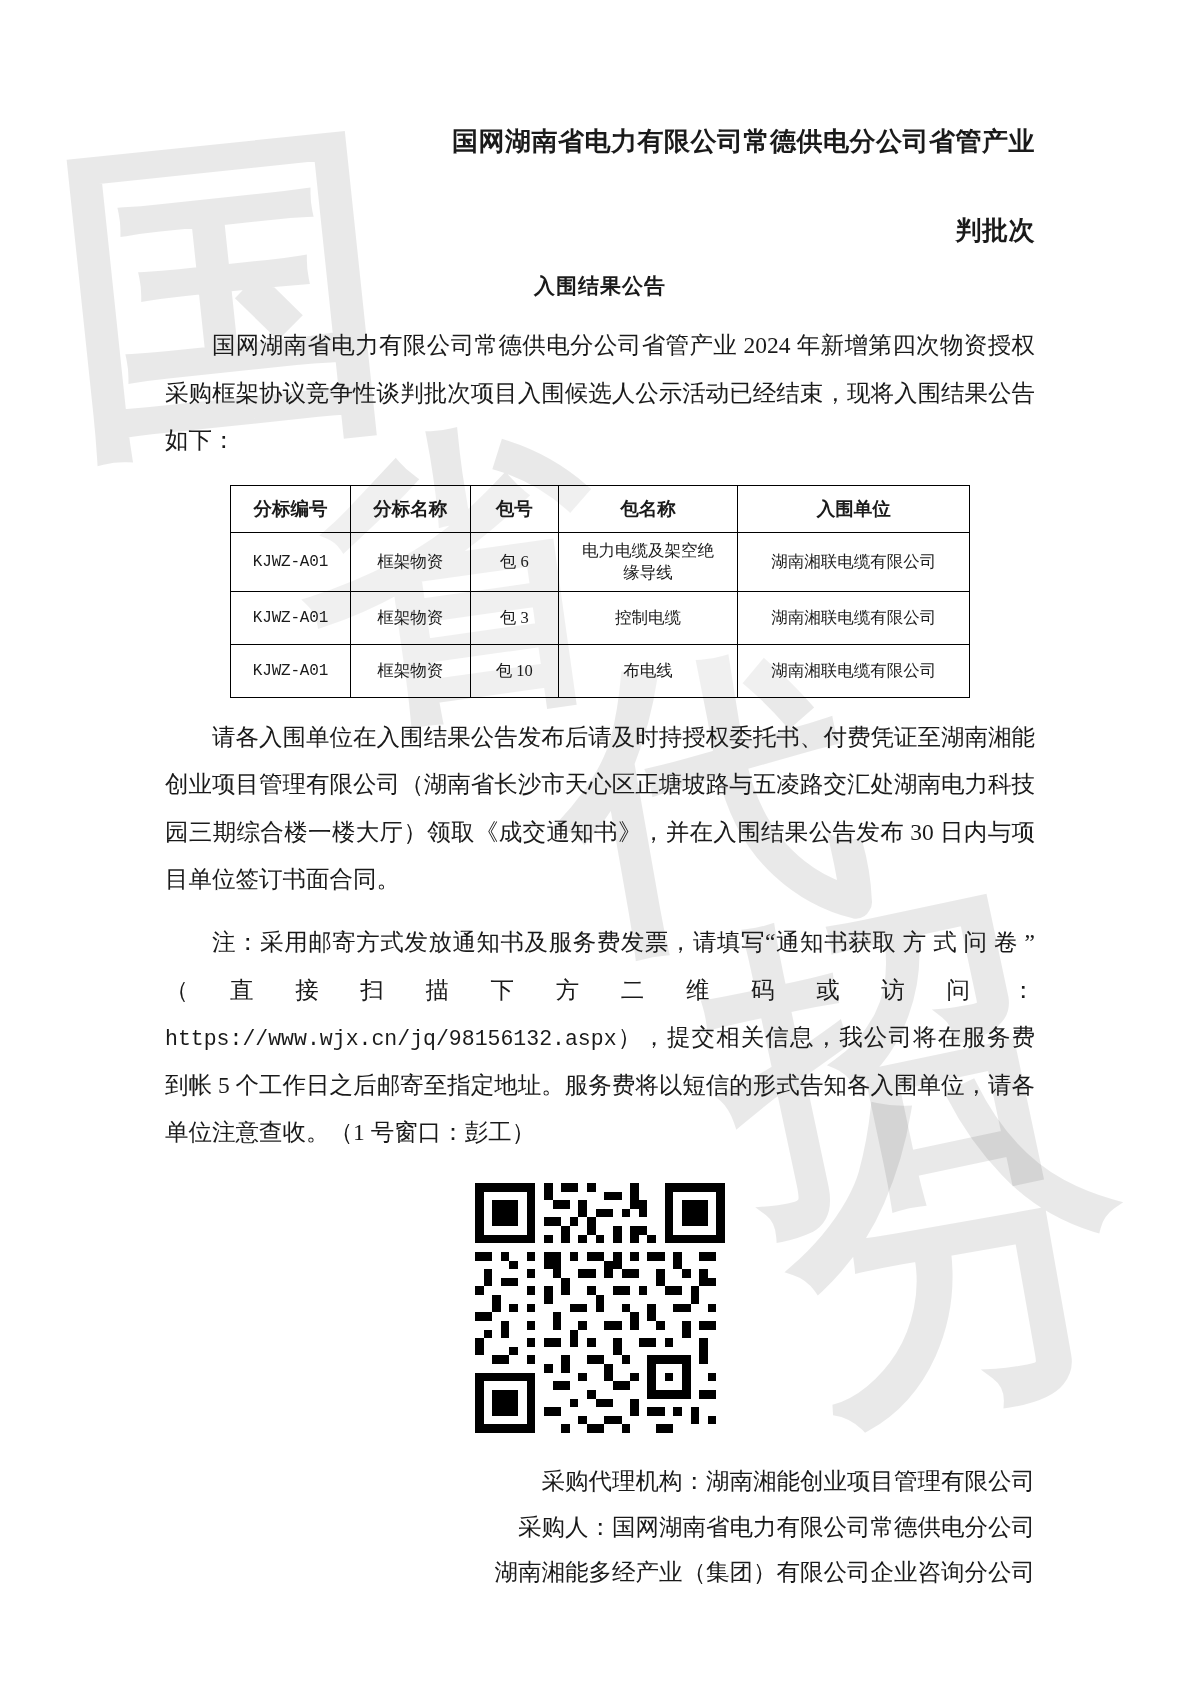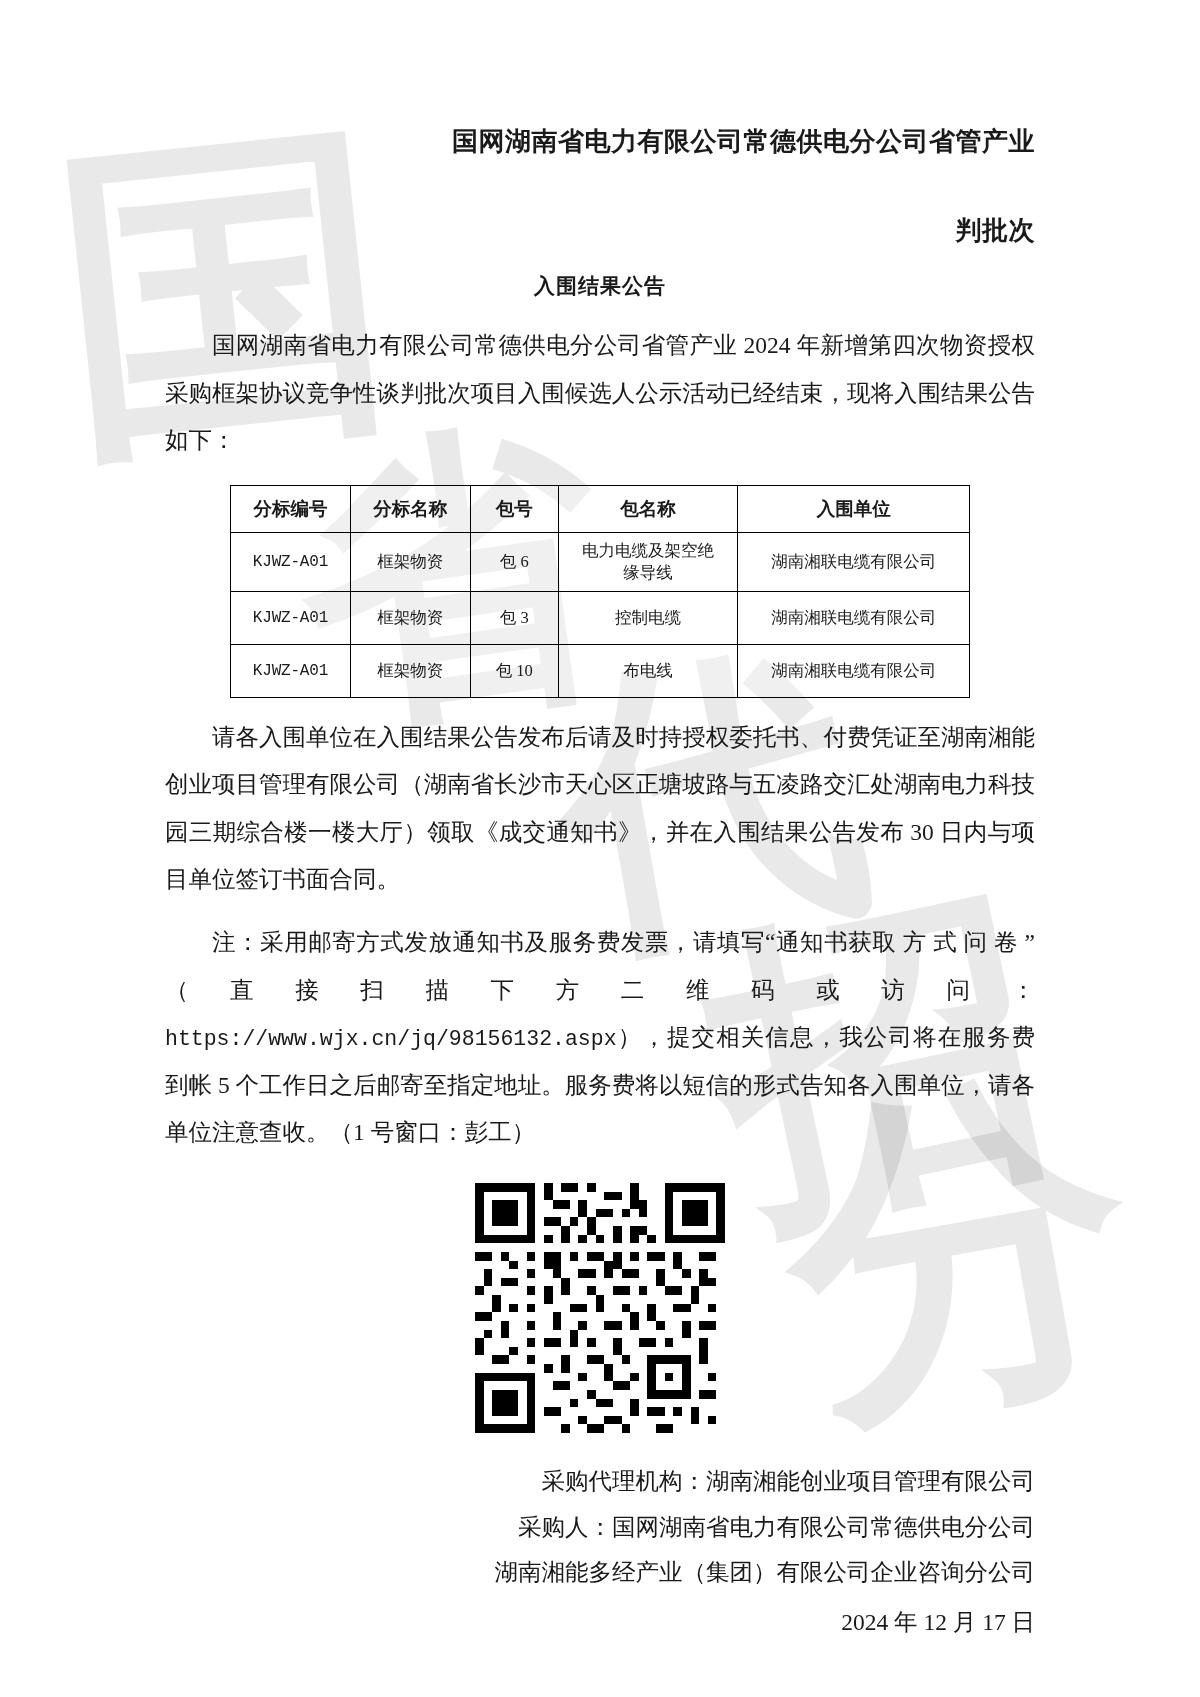--- a/index.html
+++ b/index.html
@@ -358,17 +358,16 @@
           <rect x="27" y="27" width="1" height="1"></rect>
             <rect x="21" y="28" width="2" height="1"></rect>
         </g>
       </svg>
     </div>
 
     <div class="sig">
       <div>采购代理机构：湖南湘能创业项目管理有限公司</div>
       <div>采购人：国网湖南省电力有限公司常德供电分公司</div>
       <div>湖南湘能多经产业（集团）有限公司企业咨询分公司</div>
-      <div class="date">2024 年 12 月 17 日</div>
     </div>
 
   </div>
 </div>
 
 </body></html>

